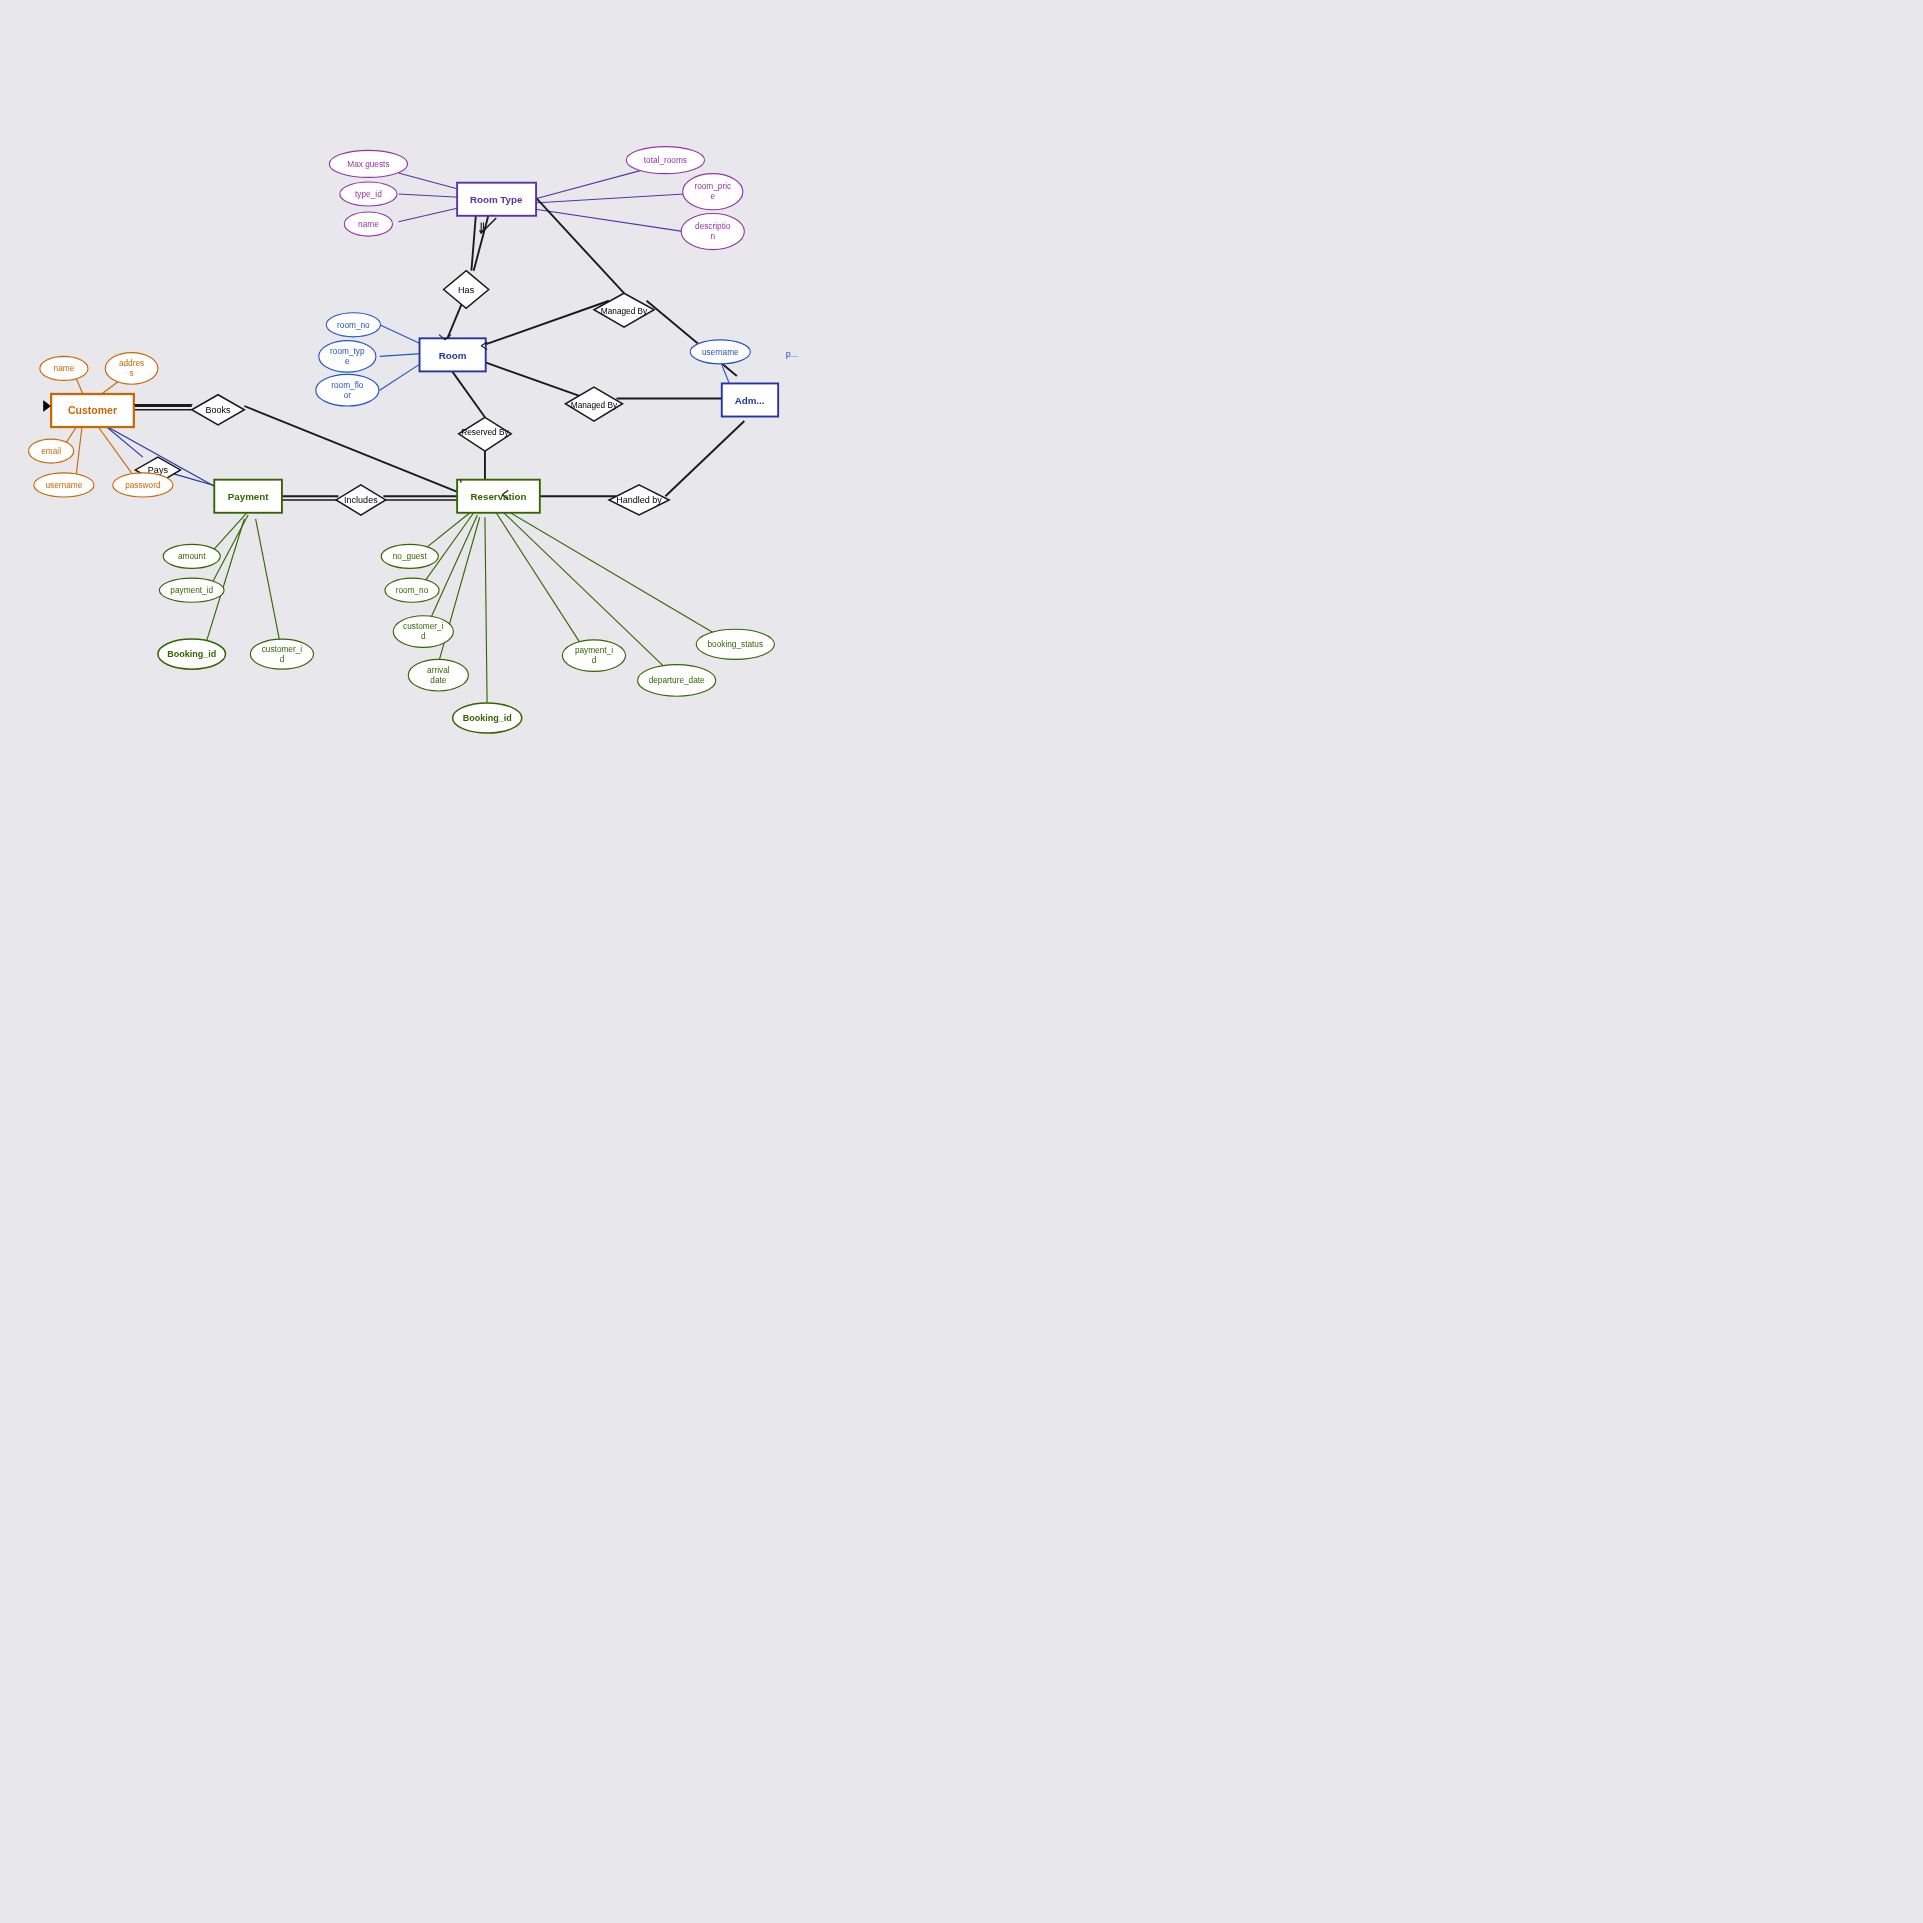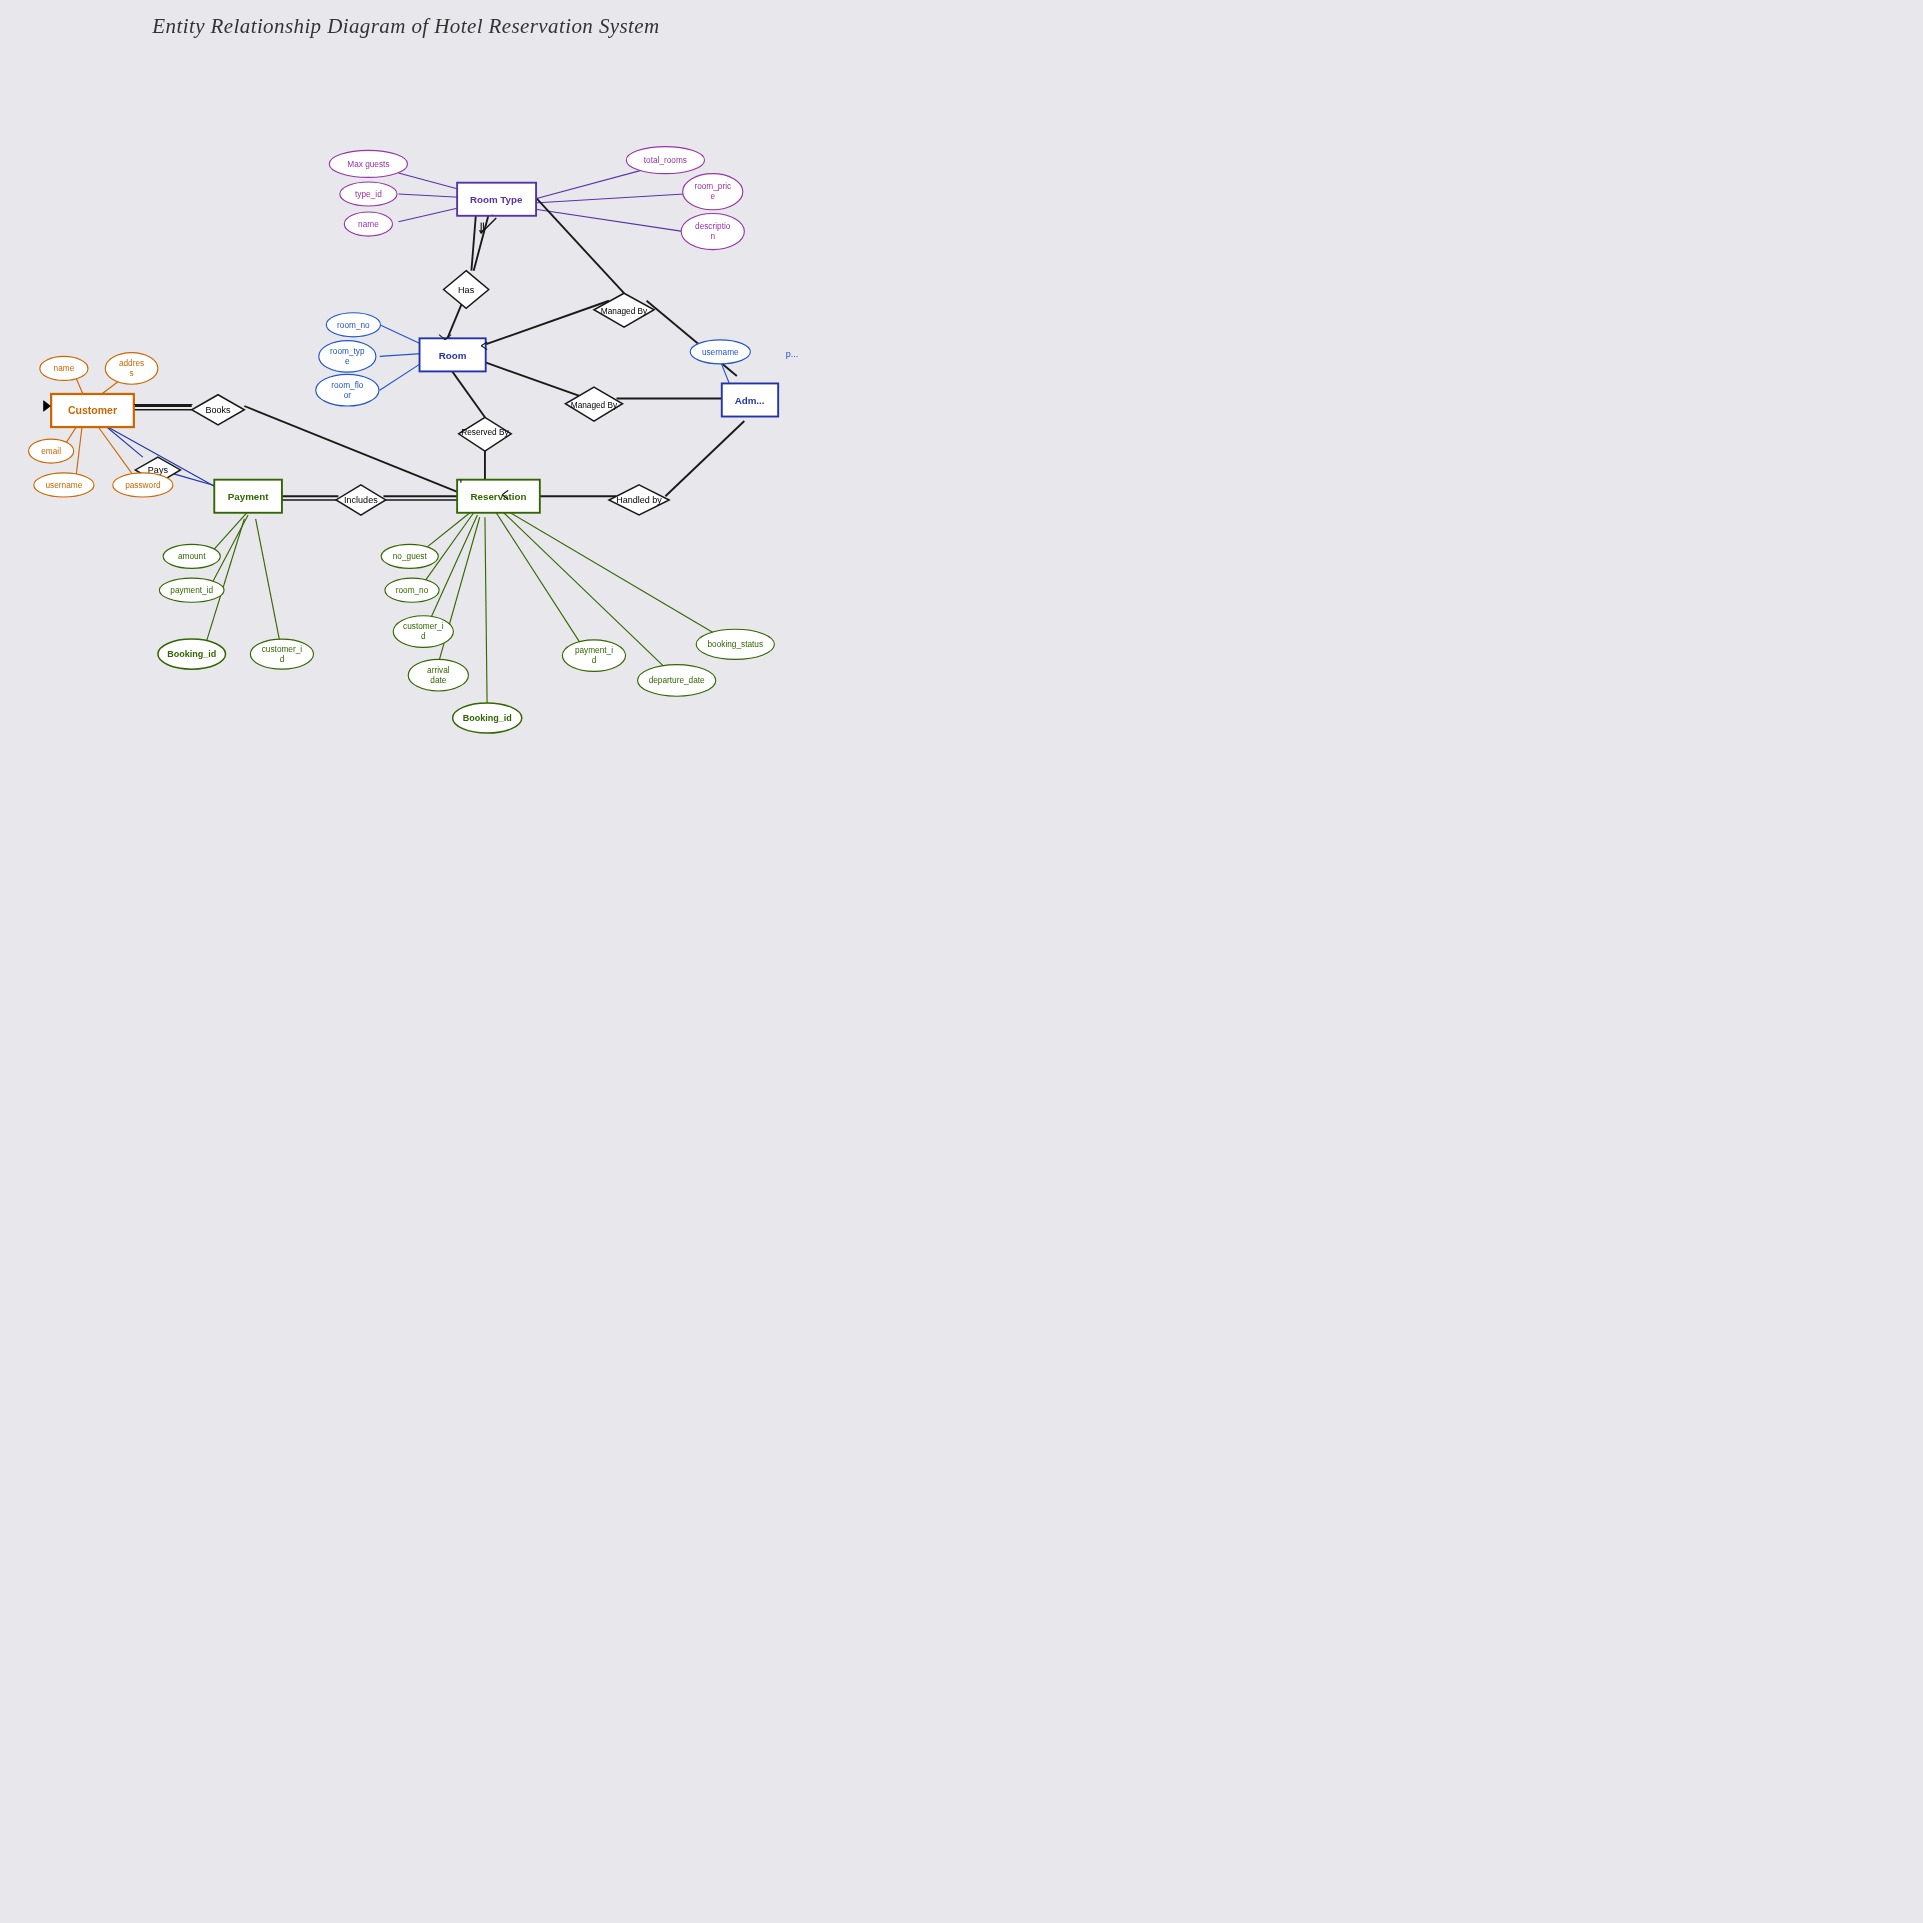--- a/index.html
+++ b/index.html
@@ -30,21 +30,20 @@
       top: 0;
       left: 0;
       width: 812px;
       height: 812px;
     }
   </style>
 </head>
 <body>
 
 <div class="diagram-container">
-  <div class="title">Entity Relationship Diagram of Hotel Reservation System</div>
 
   <svg xmlns="http://www.w3.org/2000/svg" viewBox="0 0 1080 1080" width="812" height="812">
 
     <line x1="660" y1="265" x2="530" y2="230" stroke="#5533aa" stroke-width="1.5"></line>
     <line x1="660" y1="265" x2="530" y2="258" stroke="#5533aa" stroke-width="1.5"></line>
     <line x1="660" y1="265" x2="530" y2="295" stroke="#5533aa" stroke-width="1.5"></line>
     <line x1="710" y1="265" x2="870" y2="222" stroke="#5533aa" stroke-width="1.5"></line>
     <line x1="710" y1="270" x2="910" y2="258" stroke="#5533aa" stroke-width="1.5"></line>
     <line x1="710" y1="278" x2="910" y2="308" stroke="#5533aa" stroke-width="1.5"></line>
 

